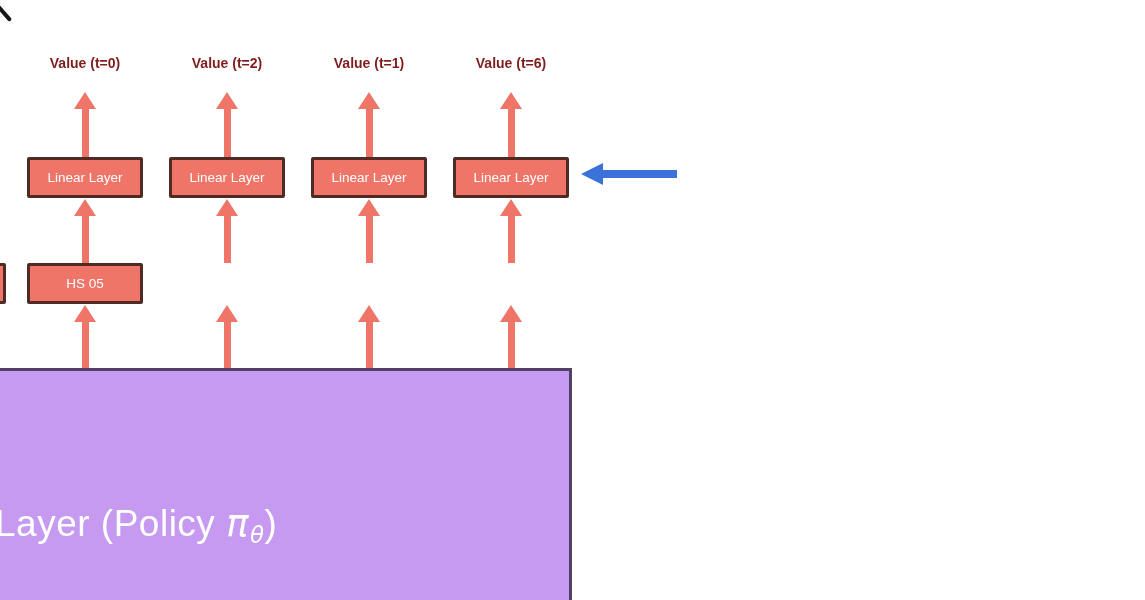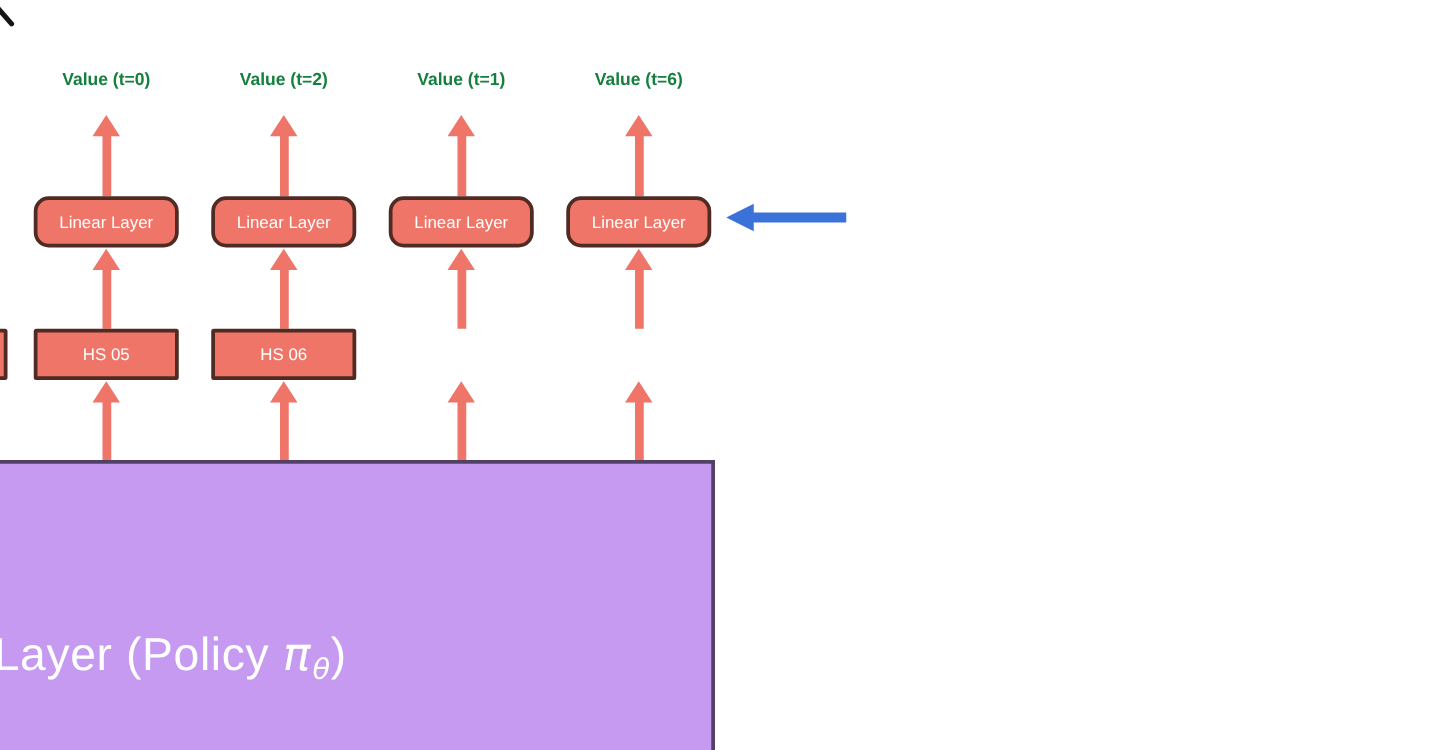--- a/index.html
+++ b/index.html
@@ -15,30 +15,30 @@
     position:absolute;left:-3px;top:2px;width:23px;height:4px;background:#161616;
     transform:rotate(49deg);transform-origin:0 0;border-radius:2px;
   }
 
   
   .col{position:absolute;top:0;width:116px;height:600px;}
   .col-0{left:27px;} .col-1{left:169px;} .col-2{left:311px;} .col-3{left:453px;}
 
   .value-label{
     position:absolute;top:55px;left:0;width:116px;text-align:center;
-    font-size:14px;font-weight:bold;color:#15803d;white-space:nowrap;
+    font-size:14px;font-weight:bold;color:#7f1d1d;white-space:nowrap;
   }
 
   .nbox{
     position:absolute;left:0;width:116px;height:41px;
     background:#ee7568;border:3px solid #4f2b24;border-radius:2px;
     display:flex;align-items:center;justify-content:center;
     color:#ffffff;font-size:13.5px;white-space:nowrap;
   }
-  .nbox.linear{top:157px;border-radius:12px;}
+  .nbox.linear{top:157px;}
   .nbox.hs{top:263px;}
 
   
   .arrow-up{position:absolute;left:47px;width:22px;}
   .arrow-up .head{
     width:0;height:0;margin:0 auto;
     border-left:11px solid transparent;border-right:11px solid transparent;
     border-bottom:17px solid #ee7568;
   }
   .arrow-up .shaft{width:7px;margin:-2px auto 0;background:#ee7568;}
@@ -116,23 +116,20 @@
       <div class="head"></div>
       <div class="shaft"></div>
     </div>
     <div class="nbox linear">
       <span>Linear Layer</span>
     </div>
     <div class="arrow-up a-mid">
       <div class="head"></div>
       <div class="shaft"></div>
     </div>
-    <div class="nbox hs">
-      <span>HS 06</span>
-    </div>
     <div class="arrow-up a-bot">
       <div class="head"></div>
       <div class="shaft"></div>
     </div>
   </div>
 
   <div class="col col-2">
     <div class="value-label">Value (t=1)</div>
     <div class="arrow-up a-top">
       <div class="head"></div>

